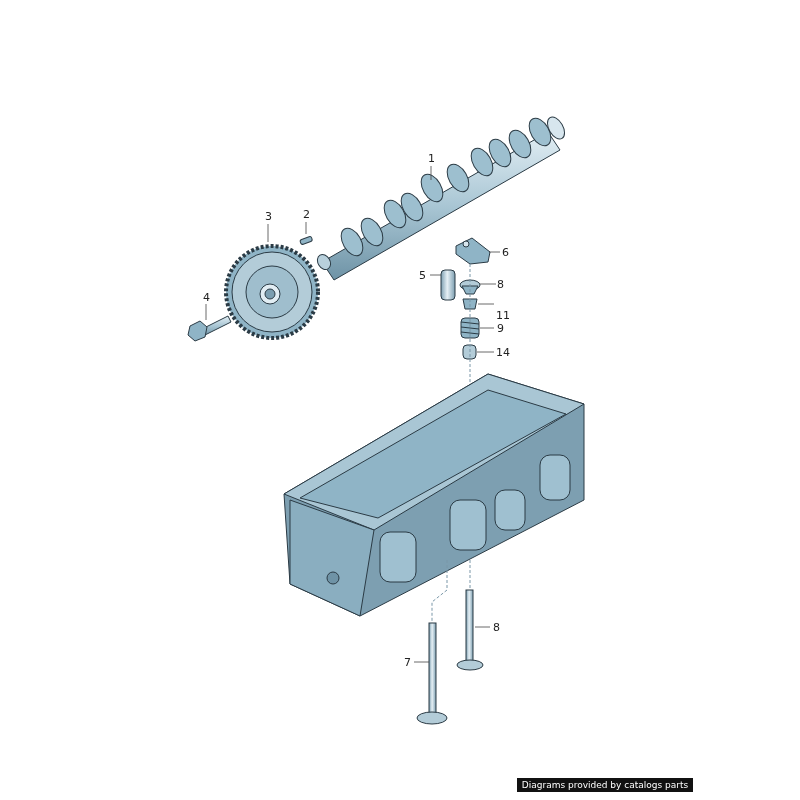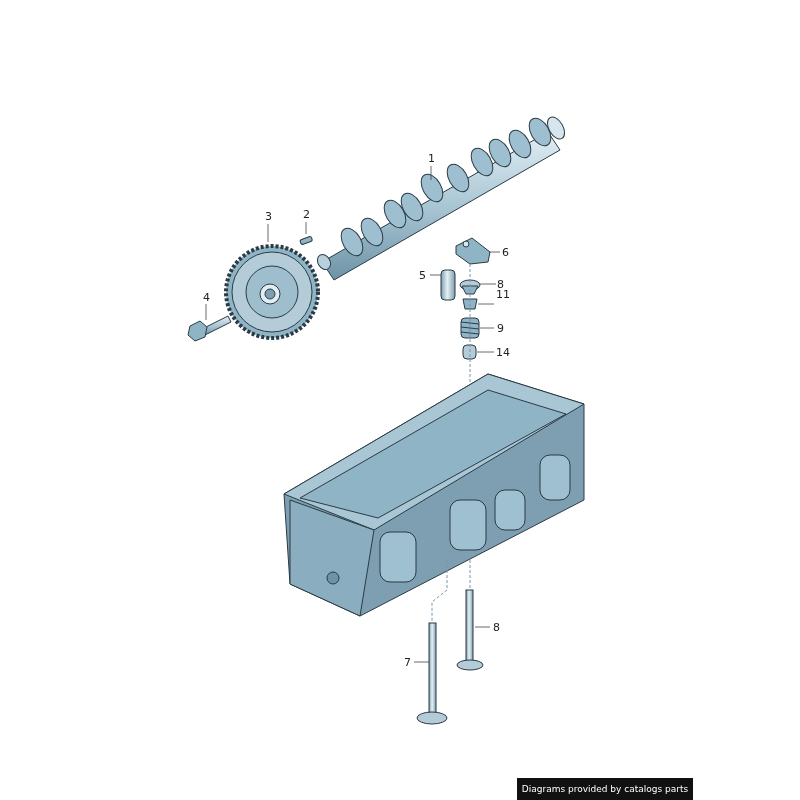--- a/index.html
+++ b/index.html
@@ -1,19 +1,19 @@
 <!DOCTYPE html>
 <html><head>
 <meta charset="utf-8">
 <style>
   html, body { margin:0; padding:0; background:#ffffff; }
   body { width:800px; height:800px; position:relative; overflow:hidden; font-family:"DejaVu Sans", sans-serif; }
   #diagram { position:absolute; left:0; top:0; width:800px; height:800px; }
   .callout { position:absolute; font-size:11px; color:#222; line-height:1; }
-  .footer { position:absolute; left:517px; top:778px; height:22px; width:176px; background:#111; color:#fff; font-size:9px; display:flex; align-items:center; justify-content:center; font-family:"DejaVu Sans", sans-serif; }
+  .footer { position:absolute; left:517px; top:778px; height:14px; width:176px; background:#111; color:#fff; font-size:9px; display:flex; align-items:center; justify-content:center; font-family:"DejaVu Sans", sans-serif; }
 </style>
 </head>
 <body>
 
 <svg id="diagram" viewBox="0 0 800 800" xmlns="http://www.w3.org/2000/svg">
   <defs>
     <linearGradient id="metal" x1="0" y1="0" x2="0" y2="1">
       <stop offset="0" stop-color="#e2eef4"></stop>
       <stop offset="0.5" stop-color="#a9c6d4"></stop>
       <stop offset="1" stop-color="#6e93a6"></stop>
@@ -129,16 +129,16 @@
 <div class="callout" style="left:428px;top:153px;">1</div>
 <div class="callout" style="left:303px;top:209px;">2</div>
 <div class="callout" style="left:265px;top:211px;">3</div>
 <div class="callout" style="left:203px;top:292px;">4</div>
 <div class="callout" style="left:419px;top:270px;">5</div>
 <div class="callout" style="left:502px;top:247px;">6</div>
 <div class="callout" style="left:404px;top:657px;">7</div>
 <div class="callout" style="left:493px;top:622px;">8</div>
 <div class="callout" style="left:497px;top:323px;">9</div>
 <div class="callout" style="left:497px;top:279px;">8</div>
-<div class="callout" style="left:496px;top:289px;">11</div>
+<div class="callout" style="left:496px;top:310px;">11</div>
 <div class="callout" style="left:496px;top:347px;">14</div>
 
 <div class="footer">Diagrams provided by catalogs parts</div>
 
 </body></html>

